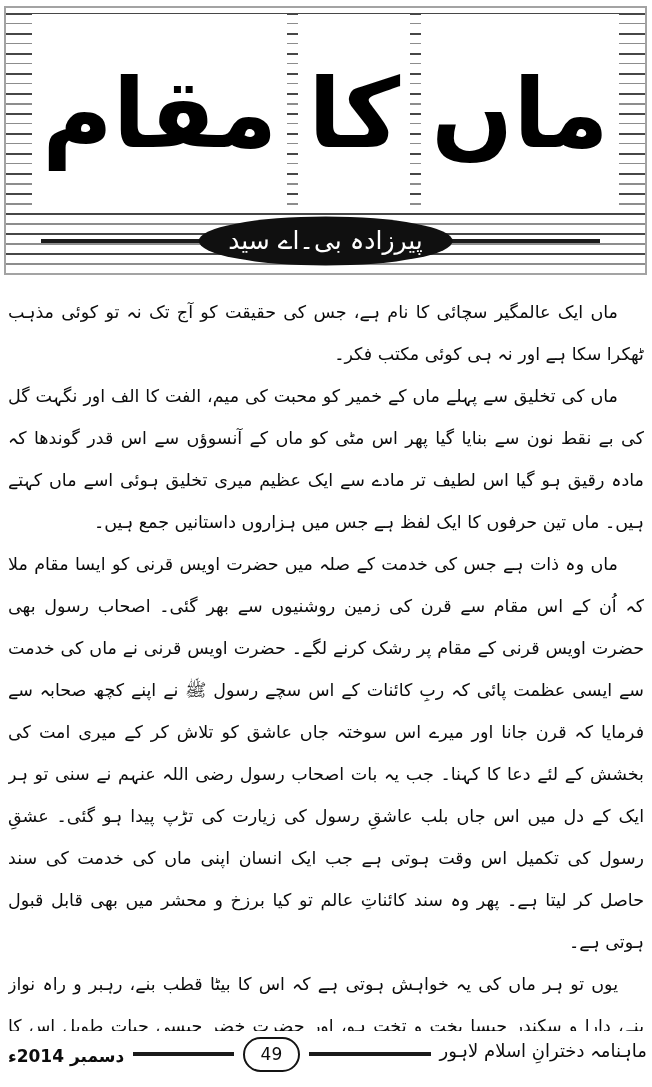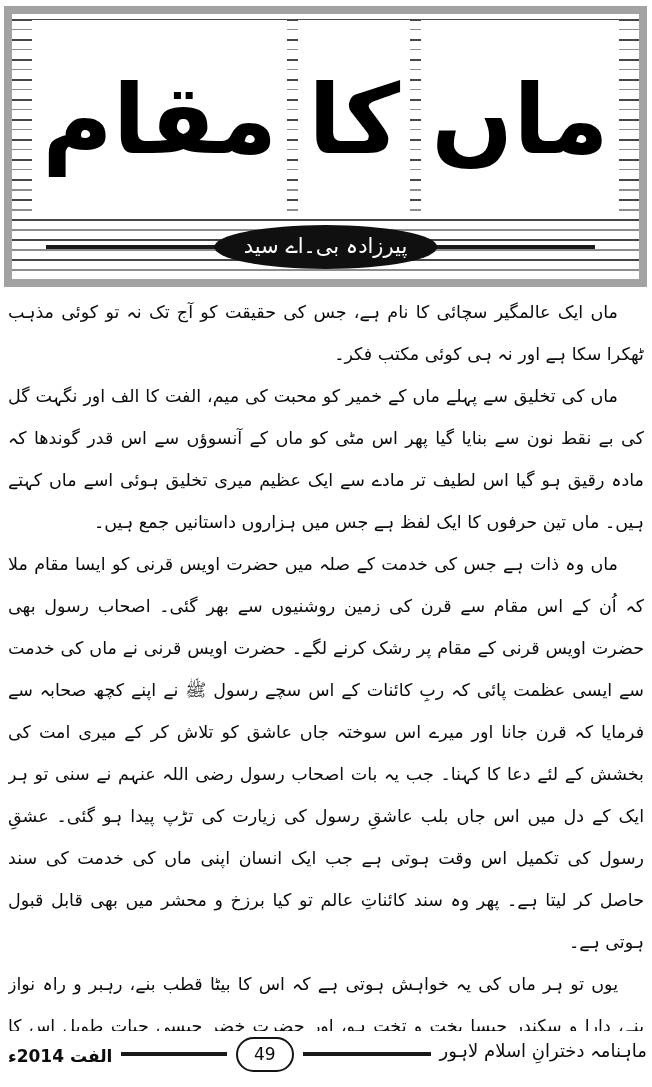--- a/index.html
+++ b/index.html
@@ -11,21 +11,21 @@
     background: #ffffff;
     overflow: hidden;
     margin: 0;
   }
 
   
   .header-box {
     position: absolute;
     top: 6px; left: 4px; right: 5px;
     height: 265px;
-    border: 8px solid #a3a3a3;
+    border: 2px solid #a3a3a3;
     background: #ffffff;
     overflow: hidden;
   }
   .rules {
     position: absolute;
     top: 5px; bottom: 3px; left: 0; right: 0;
     background-image:
       repeating-linear-gradient(to bottom,
         #474747 0px, #474747 1.7px, transparent 1.7px, transparent 20px),
       repeating-linear-gradient(to bottom,
@@ -63,21 +63,21 @@
     background: #1a1a1a;
   }
   .author-badge {
     position: absolute;
     left: 50%; top: 50%;
     transform: translate(-50%, -50%);
     background: #101010;
     color: #ffffff;
     border-radius: 50%;
     padding: 9px 30px 11px 30px;
-    font-size: 21px;
+    font-size: 25px;
     direction: rtl;
     white-space: nowrap;
   }
 
   
   .body-text {
     position: absolute;
     top: 291px; left: 8px; right: 8px;
     max-height: 740px;
     overflow: hidden;
@@ -157,16 +157,16 @@
     <p>یوں تو ہر ماں کی یہ خواہش ہوتی ہے کہ اس کا بیٹا قطب بنے، رہبر و راہ نواز بنے، دارا و سکندر جیسا بخت و تخت ہو، اور حضرت خضر جیسی حیاتِ طویل اس کا نصیب ہو۔ پر ایسا ہوتا نہیں ’’کیوں‘‘؟ جبکہ ماں کی دعا کبھی ٹھکرائی نہیں جاتی پھر ہر شخص غوث زمانہ کیوں نہیں بن جاتا دراصل ماں جب کسی بچے کو جنم دیتی ہے تو وہ غوث بھی ہوتا ہے، اور قطب بھی جو لوگ اپنے اس مقام پر مقیم رہتے ہیں ماں کی عزت و توقیر میں ذرہ بھر غفلت نہیں برتتے پس وہی لوگ صاحبِ عزت بھی ہوتے ہیں اور صاحب توقیر بھی۔ جتنی محبت ایک ماں اپنے بیٹے کے ساتھ کرتی ہے</p>
   </div>
 
   <div class="footer">
     <span class="footer-magazine">ماہنامہ دخترانِ اسلام لاہور</span>
     <div class="footer-rule right-seg"></div>
     <div class="page-capsule">
       <span>49</span>
     </div>
     <div class="footer-rule left-seg"></div>
-    <span class="footer-date">الفت 2014ء</span>
+    <span class="footer-date">دسمبر 2014ء</span>
   </div>
 
 </div>
 
 </body></html>

